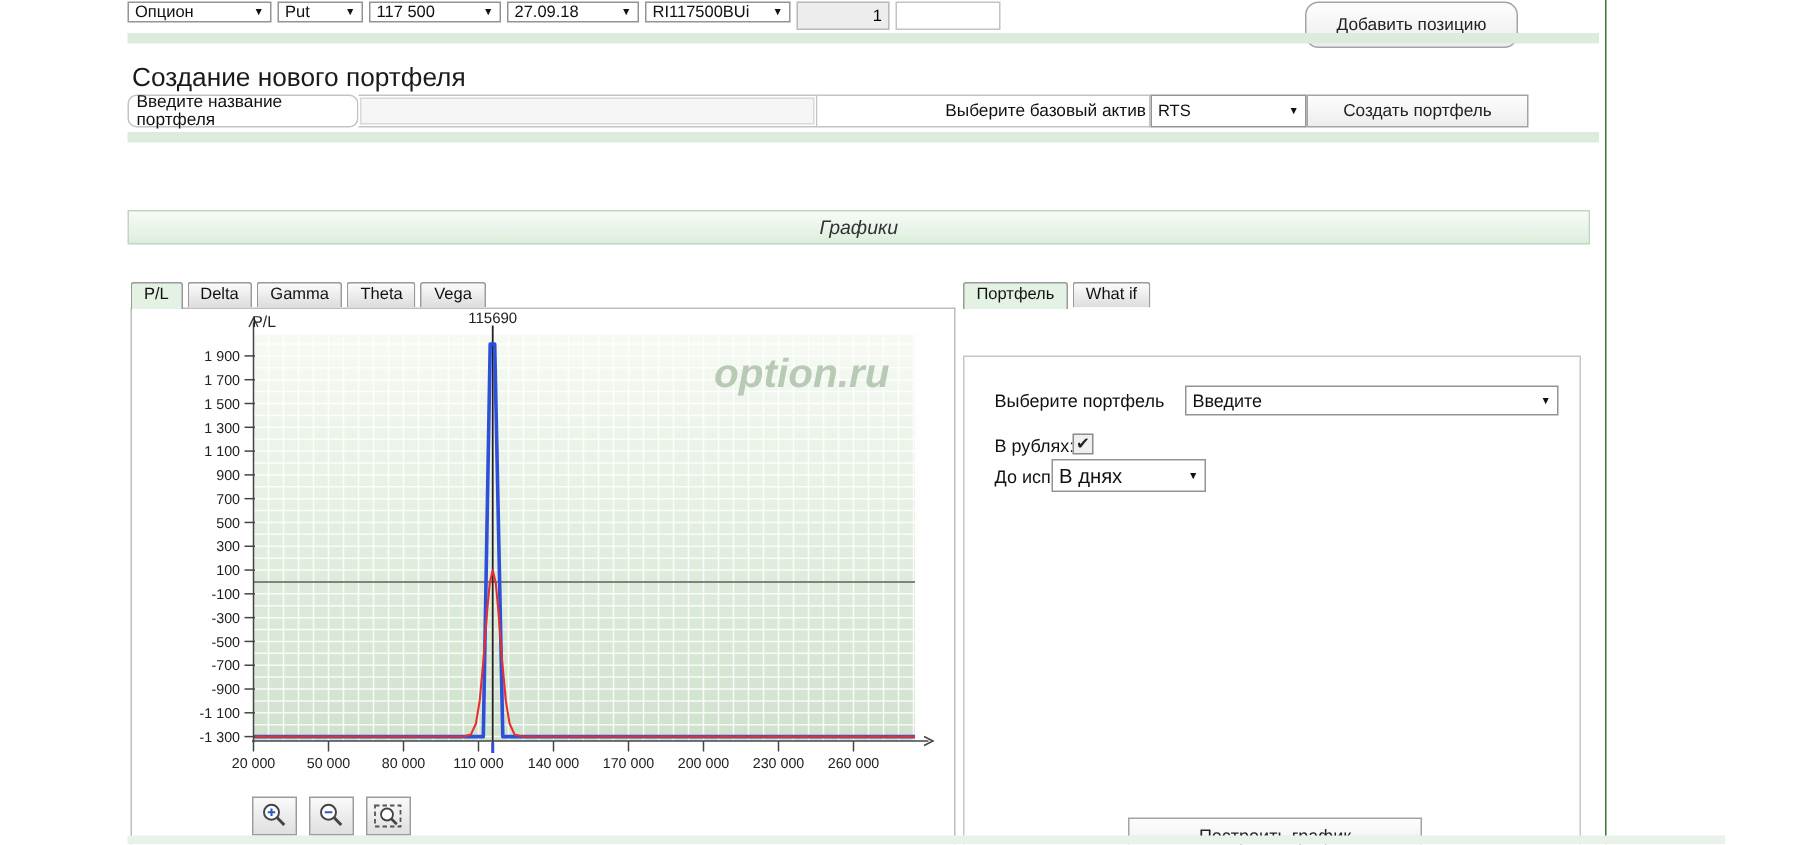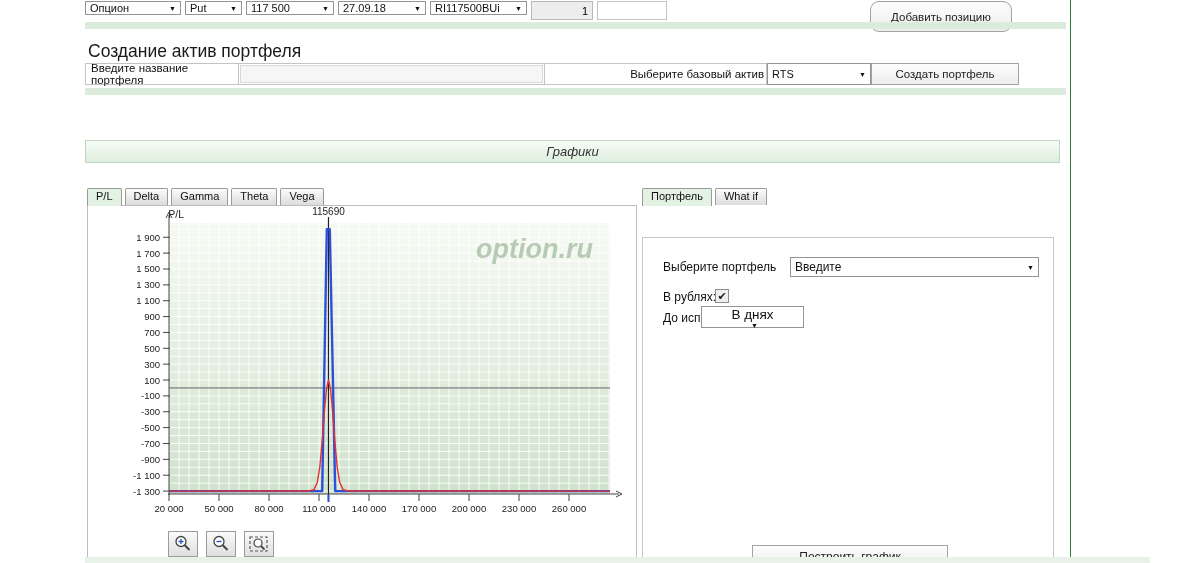--- a/index.html
+++ b/index.html
@@ -9,21 +9,21 @@
 
   .sel { border:1px solid #949494; background:#fff; height:14px; display:flex;
          align-items:center; justify-content:space-between; padding:0 4px; font-size:11px; cursor:default; }
   .sel .ar { font-size:7px; color:#111; margin-left:4px; }
   .btn { border:1px solid #a3a3a3; background:linear-gradient(#fdfdfd,#ededed); font-size:11.5px;
          color:#222; display:flex; align-items:center; justify-content:center; cursor:default; }
   .greenrow { background:#dcecdc; position:absolute; }
   .cellrow { display:flex; position:absolute; }
   .cell { border:1px solid #c3c3c3; border-left:none; background:#fff; font-size:11.5px;
           display:flex; align-items:center; }
-  .cell:first-child { border-left:1px solid #c3c3c3; }
+  .cell:first-child { border-left:1px solid #c3c3c3;border-radius:6px; }
 
   #top-row { position:absolute; left:85px; top:1px; display:flex; gap:4px; }
   #add-pos-btn { position:absolute; left:870px; top:1px; width:142px; height:31px;border-radius:9px; }
 
   #create-heading { position:absolute; left:88px; top:41px; font-size:17.5px; color:#1a1a1a; }
   #create-row { left:85px; top:63px; height:22px; }
   #name-input { width:100%; height:100%; border:1px solid #d9d9d9; background:#f6f6f6; outline:none; padding:0 4px; font-size:11px; }
 
   #charts-bar { position:absolute; left:85px; top:140px; width:975px; height:23px;
     background:linear-gradient(#f7fbf7,#ddeedd); border:1px solid #c0d6c0; font-size:13px; color:#333;
@@ -40,21 +40,21 @@
   #zoom-row { position:absolute; left:80px; top:325px; display:flex; gap:8px; }
   .zbtn { width:30px; height:26px; border:1px solid #9b9b9b; background:linear-gradient(#fafafa,#dfdfdf);
     display:flex; align-items:center; justify-content:center; }
 
   #right-panel { position:absolute; left:642px; top:205px; width:412px; height:332px;
     border:1px solid #c6c6c6; background:#fff;margin-top:32px; }
   .plabel { position:absolute; font-size:12px; color:#111; }
   #portfolio-select { position:absolute; left:147px; top:19px; width:249px; height:20px; font-size:12px; }
   #rubles-check { position:absolute; left:72px; top:51px; width:14px; height:14px; border:1px solid #8d8d8d;
     background:#efefef; font-size:11px; line-height:12px; text-align:center; color:#222; }
-  #days-select { position:absolute; left:58px; top:68px; width:103px; height:22px; font-size:13.5px;flex-direction:column; }
+  #days-select { position:absolute; left:58px; top:68px; width:103px; height:22px; font-size:13.5px; }
   #build-btn { position:absolute; left:752px; top:545px; width:196px; height:24px; font-size:12px; }
 
   #green-vline { position:absolute; left:1070px; top:0; width:1px; height:563px; background:#2f7d32; }
   #bottom-strip { position:absolute; left:85px; top:557px; width:1065px; height:6px; background:#e9f2e9; }
 
   svg text { font-family:"Liberation Sans", sans-serif; }
 </style>
 </head>
 <body>
 
@@ -80,21 +80,21 @@
     <div class="sel" style="width:97px">
       <span style="overflow:hidden;white-space:nowrap">RI117500BUi</span>
       <span class="ar">▼</span>
     </div>
     <input style="width: 62px; height: 19px; border: 1px solid rgb(185, 185, 185); background: rgb(237, 237, 237); text-align: right; font-size: 11px; padding: 0px 4px;" value="1">
     <input style="width: 70px; height: 19px; border: 1px solid rgb(195, 195, 195); background: rgb(255, 255, 255); font-size: 11px; padding: 0px 4px;">
   </div>
   <button class="btn" id="add-pos-btn">Добавить позицию</button>
   <div class="greenrow" style="left:85px;top:22px;width:981px;height:7px"></div>
 
-  <div id="create-heading">Создание актив портфеля</div>
+  <div id="create-heading">Создание нового портфеля</div>
   <div class="cellrow" id="create-row">
     <div class="cell" style="width:154px;padding-left:5px">Введите название портфеля</div>
     <div class="cell" style="width:306px;padding:1px">
       <input id="name-input" value="" style="">
     </div>
     <div class="cell" style="width:222px;justify-content:flex-end;padding-right:2px">Выберите базовый актив</div>
     <div class="sel" style="width:104px;height:22px">
       <span>RTS</span>
       <span class="ar">▼</span>
     </div>

